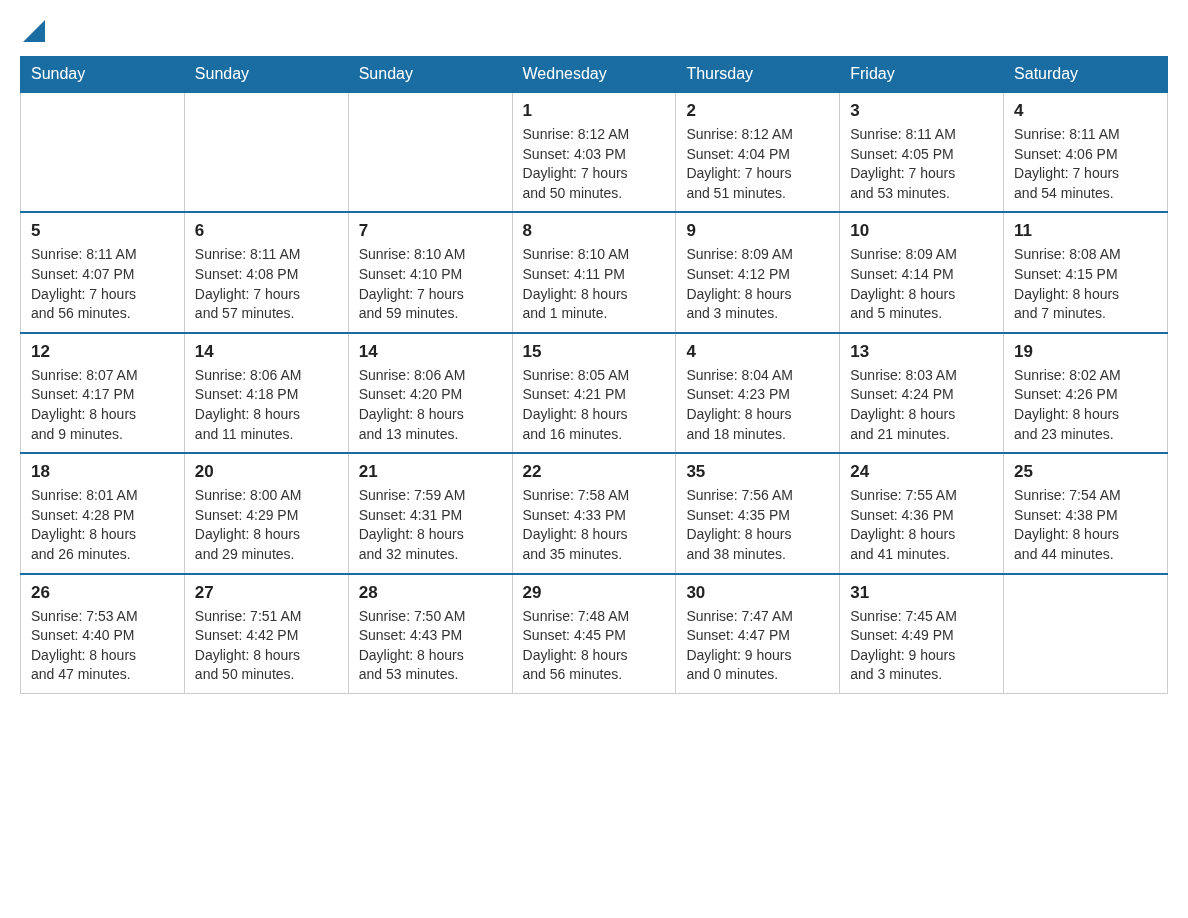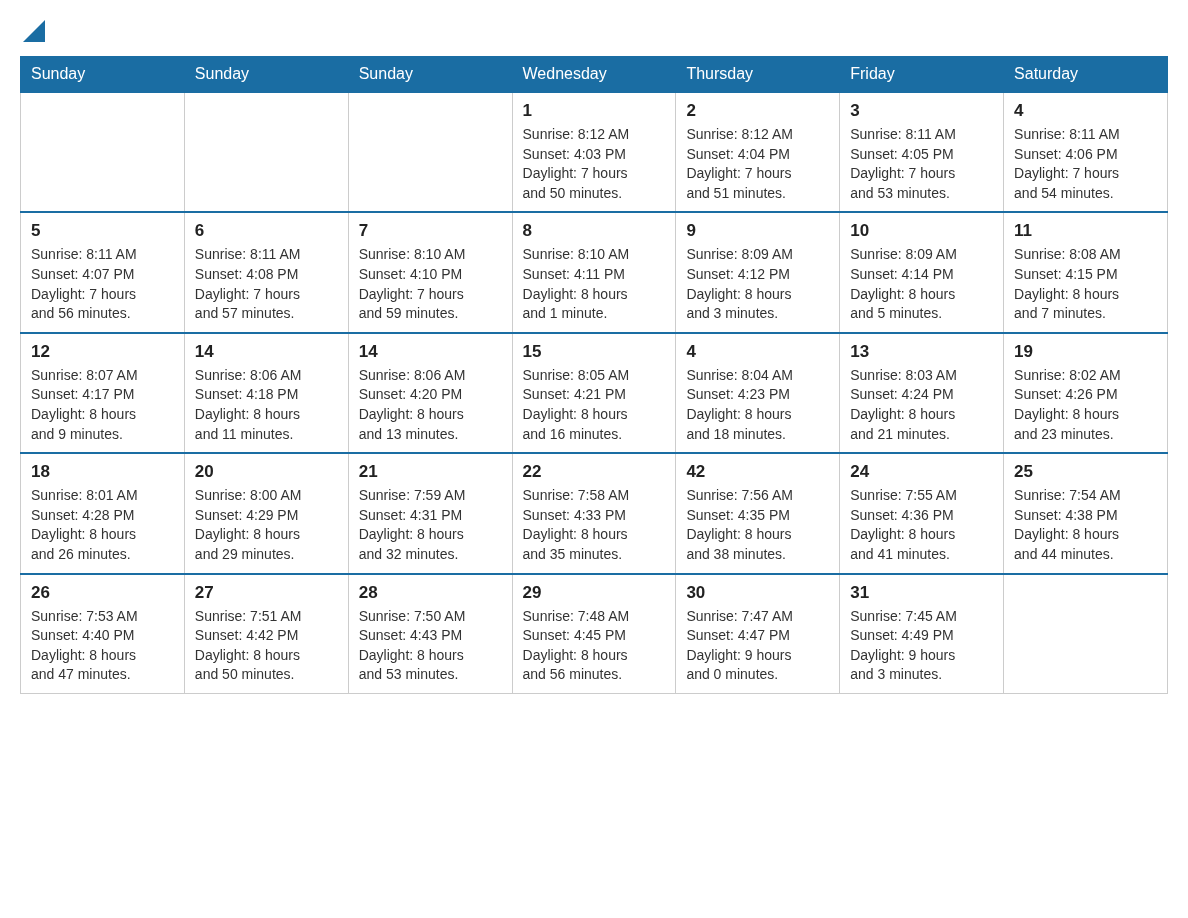--- a/index.html
+++ b/index.html
@@ -205,21 +205,21 @@
         </td>
         <td>
           <span class="day-number">21</span>
           <div class="day-info">Sunrise: 7:59 AM<br>Sunset: 4:31 PM<br>Daylight: 8 hours<br>and 32 minutes.</div>
         </td>
         <td>
           <span class="day-number">22</span>
           <div class="day-info">Sunrise: 7:58 AM<br>Sunset: 4:33 PM<br>Daylight: 8 hours<br>and 35 minutes.</div>
         </td>
         <td>
-          <span class="day-number">42</span>
+          <span class="day-number">35</span>
           <div class="day-info">Sunrise: 7:56 AM<br>Sunset: 4:35 PM<br>Daylight: 8 hours<br>and 38 minutes.</div>
         </td>
         <td>
           <span class="day-number">24</span>
           <div class="day-info">Sunrise: 7:55 AM<br>Sunset: 4:36 PM<br>Daylight: 8 hours<br>and 41 minutes.</div>
         </td>
         <td>
           <span class="day-number">25</span>
           <div class="day-info">Sunrise: 7:54 AM<br>Sunset: 4:38 PM<br>Daylight: 8 hours<br>and 44 minutes.</div>
         </td>

